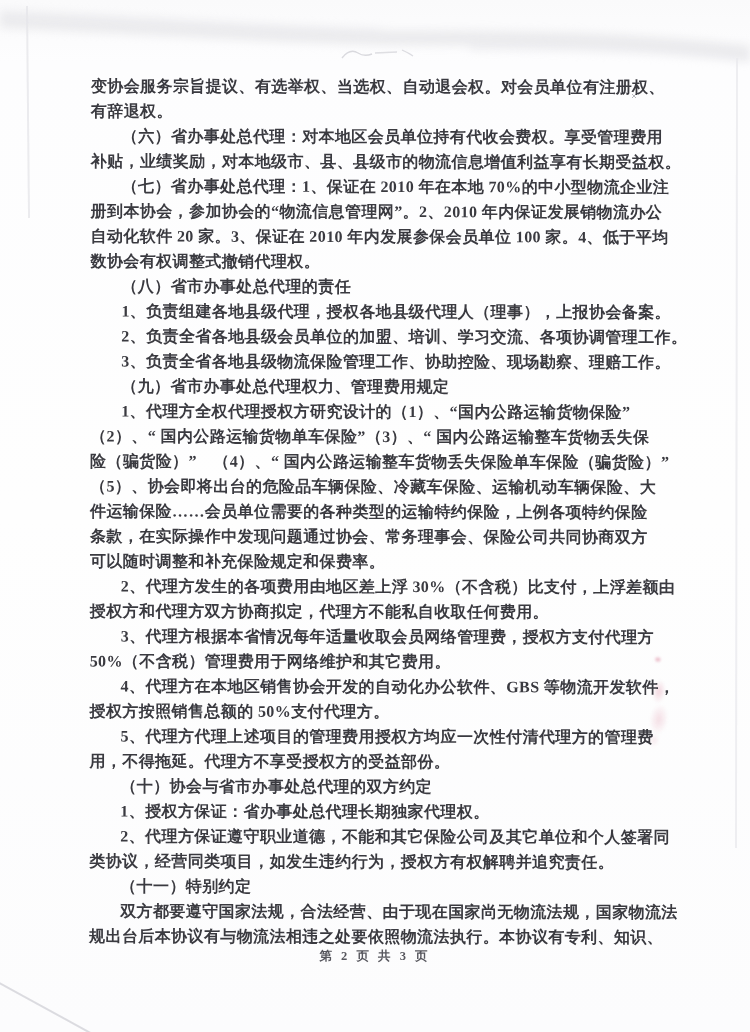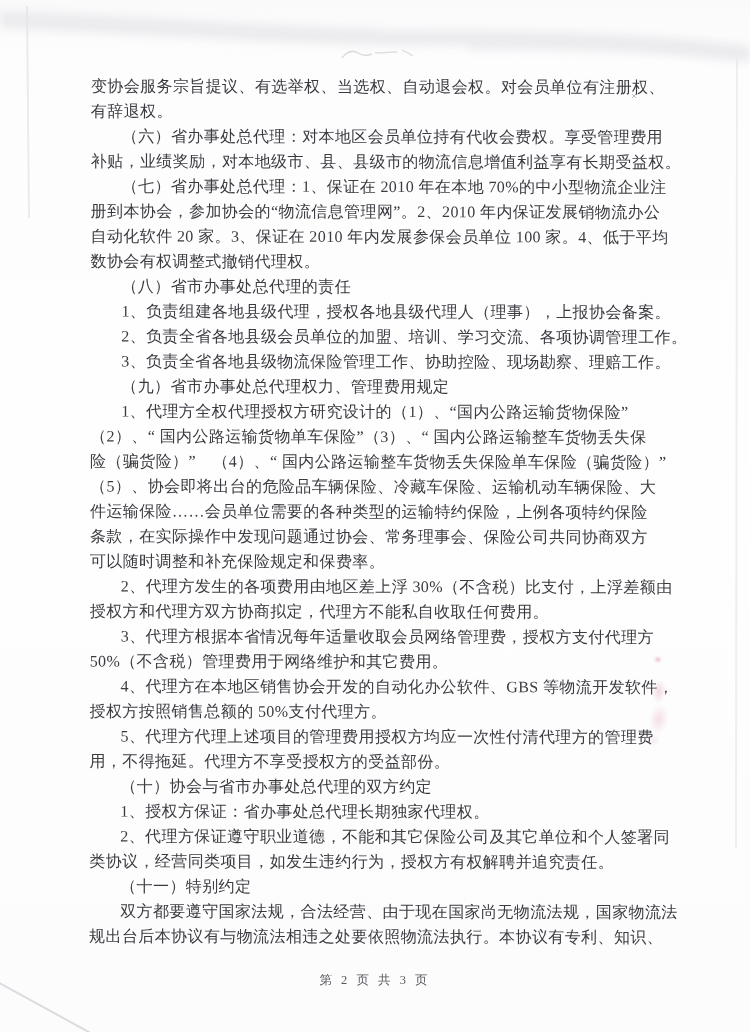--- a/index.html
+++ b/index.html
@@ -5,20 +5,21 @@
   html, body { margin: 0; padding: 0; }
   body {
     width: 750px; height: 1032px;
     position: relative; overflow: hidden;
     background: #ffffff;
     font-family: "Liberation Serif", "DejaVu Serif", serif;
   }
   .paper {
     position: absolute; inset: 0;
     background: linear-gradient(180deg, #fafafb 0%, #fdfdfe 6%, #fefefe 50%, #fcfcfd 100%);
+    font-weight: bold;
   }
   .artifact-svg {
     position: absolute; inset: 0;
     width: 750px; height: 1032px;
     pointer-events: none;
   }
   .doc {
     position: absolute;
     top: 74px; left: 90px; right: 70px;
     color: #3a3a40;
@@ -26,21 +27,21 @@
   }
   .line {
     height: 25px; line-height: 25px;
     font-size: 16px;
     letter-spacing: 0.4px;
     white-space: nowrap;
   }
   .line.indent { padding-left: 31px; }
   .footer {
     position: absolute;
-    top: 972px; left: 0; width: 750px;
+    top: 948px; left: 0; width: 750px;
     text-align: center;
     font-size: 12.5px;
     letter-spacing: 3px;
     color: #57575e;
   }
   .pink-smudge {
     position: absolute;
     left: 638px; top: 646px;
     width: 46px; height: 102px;
     background:

